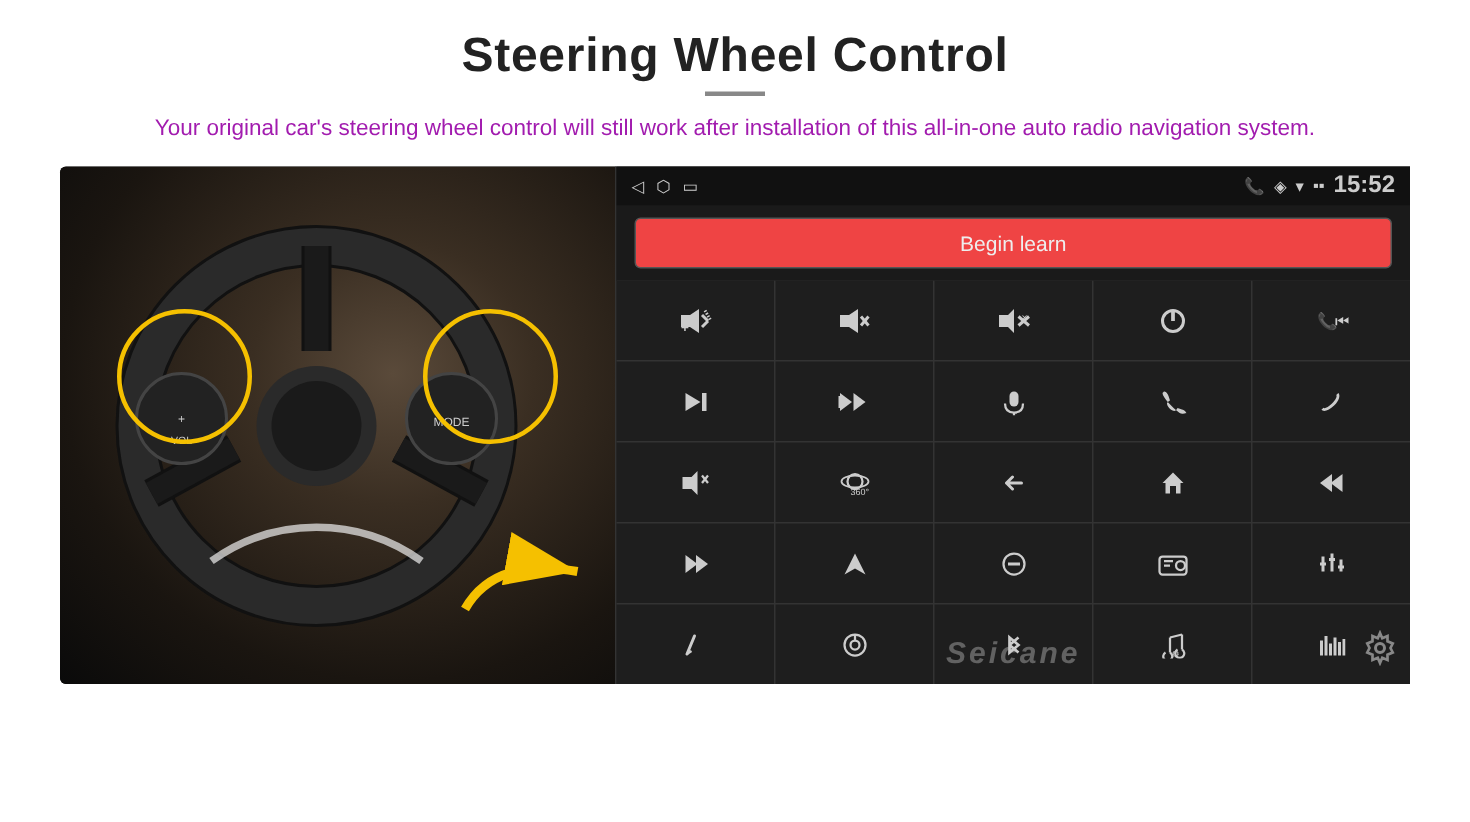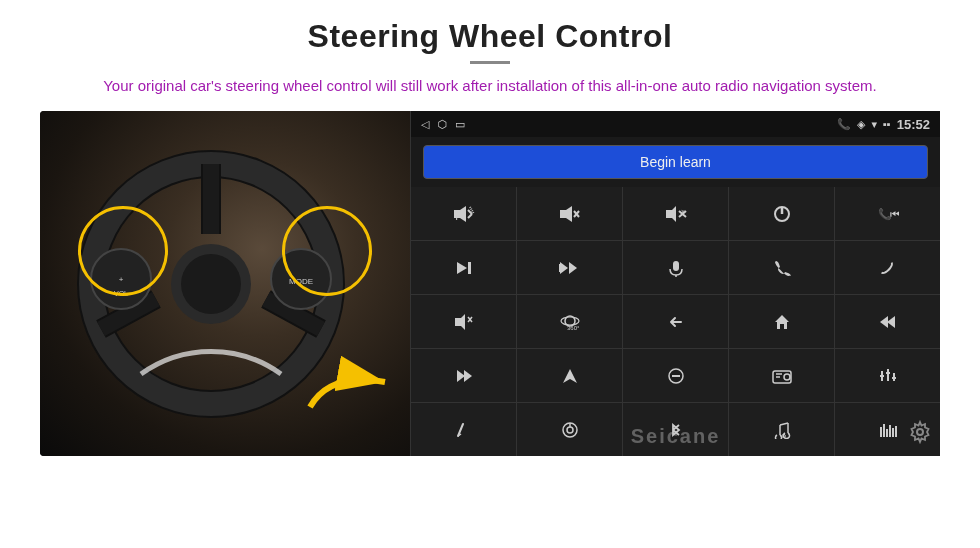--- a/index.html
+++ b/index.html
@@ -126,21 +126,21 @@
 
     
     .begin-learn-row {
       padding: 8px 12px;
       background: #1a1a1a;
     }
 
     .begin-learn-btn {
       width: 100%;
       padding: 8px;
-      background: #1d4ed8;
+      background: #ef4444;
       border: 1px solid #555;
       border-radius: 4px;
       color: #eee;
       font-size: 14px;
       text-align: center;
       cursor: pointer;
     }
 
     
     .controls-grid {
@@ -167,20 +167,21 @@
     }
 
     
     .seicane-watermark {
       position: absolute;
       bottom: 8px;
       left: 50%;
       transform: translateX(-50%);
       color: rgba(200,200,200,0.4);
       font-size: 20px;
+      font-style: italic;
       font-weight: bold;
       letter-spacing: 2px;
       pointer-events: none;
       margin-top: 44px;
     }
 
     
     .gear-icon-corner {
       position: absolute;
       bottom: 6px;
@@ -279,21 +280,21 @@
         <div class="status-left">
           <span class="status-icon">◁</span>
           <span class="status-icon">⬡</span>
           <span class="status-icon">▭</span>
         </div>
         <div class="status-right">
           <span style="font-size:11px">📞</span>
           <span style="font-size:11px">◈</span>
           <span style="font-size:11px">▾</span>
           <span style="font-size:11px">▪▪</span>
-          <span style="font-weight:bold;font-size:13px">15:52</span>
+          <span style="font-weight:bold;font-size:16px">15:52</span>
         </div>
       </div>
 
       <div class="begin-learn-row">
         <div class="begin-learn-btn">Begin learn</div>
       </div>
 
       <div class="controls-grid">
 
         <button class="ctrl-btn" title="Volume Up">

